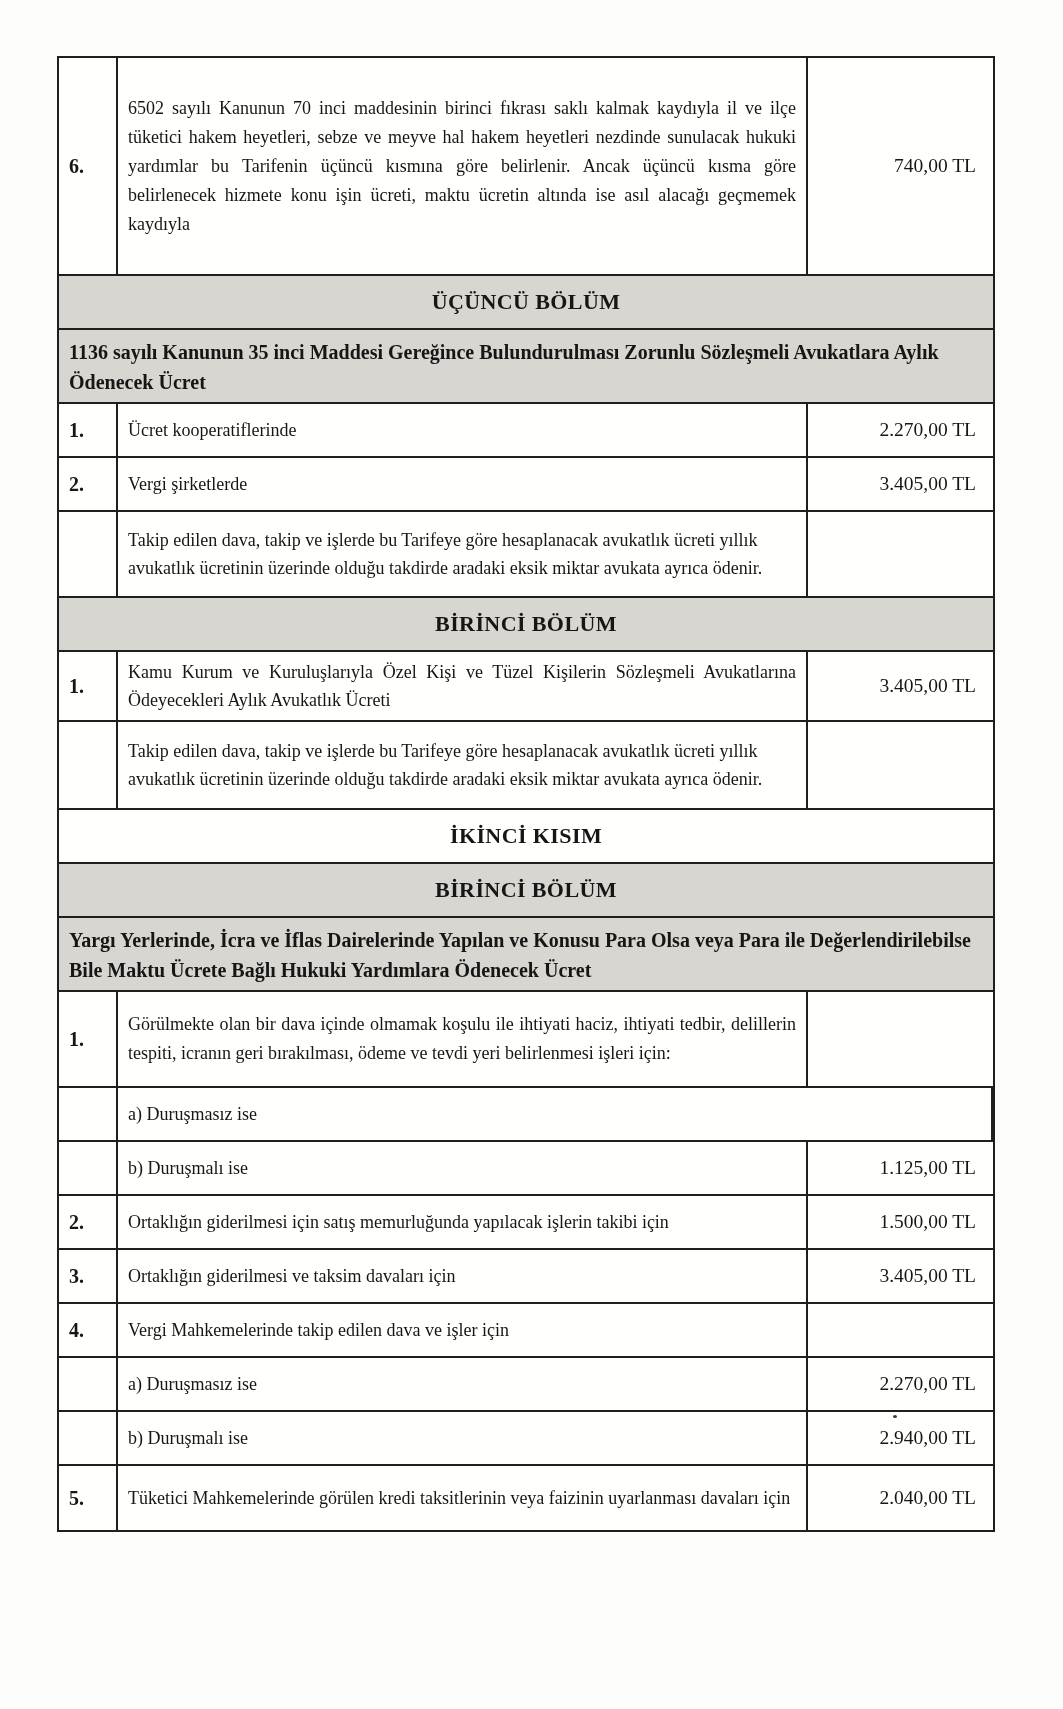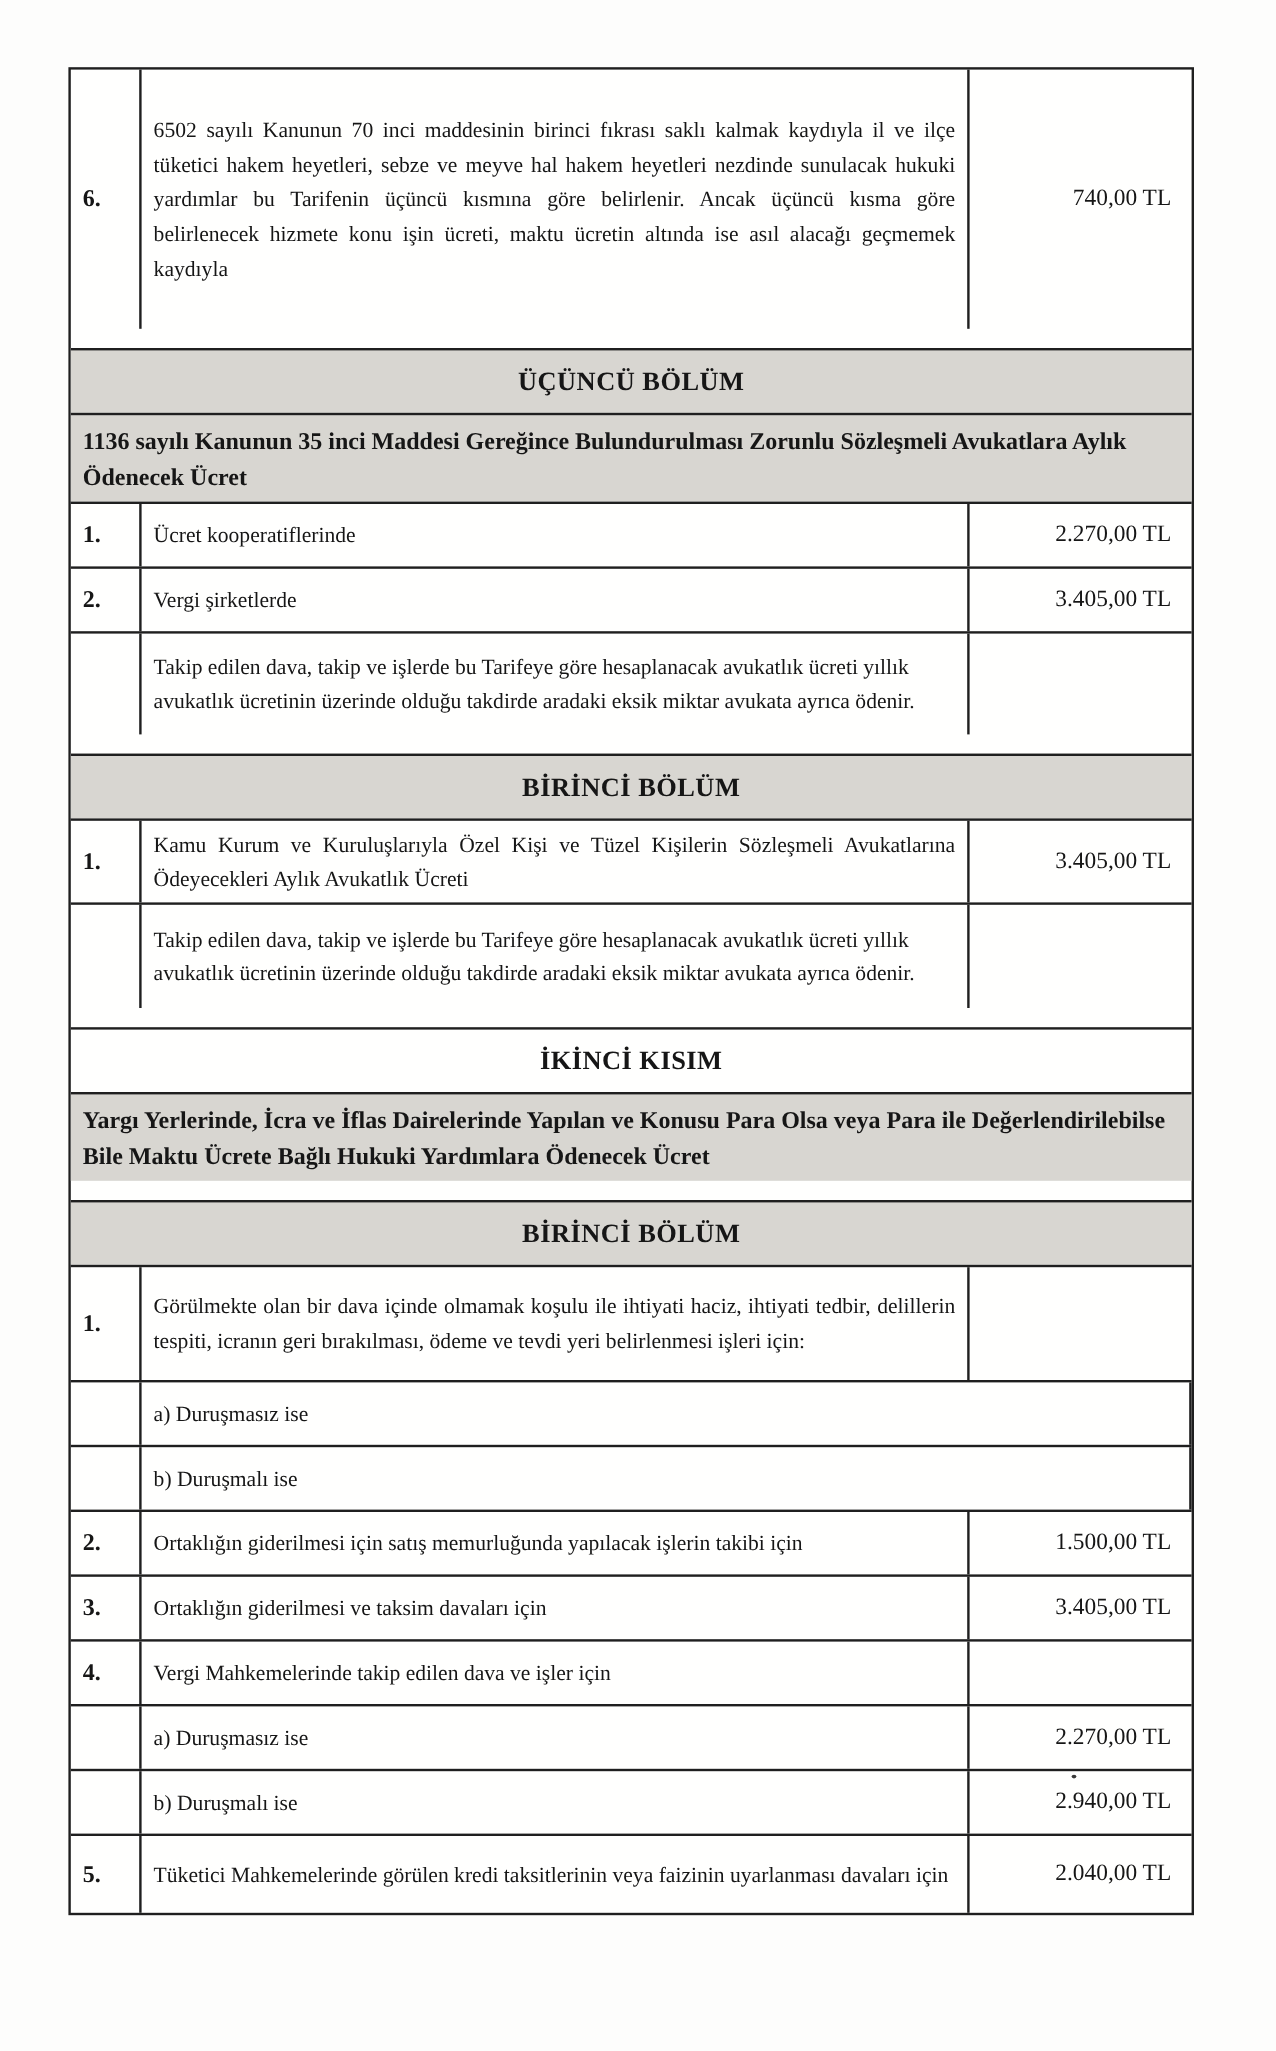--- a/index.html
+++ b/index.html
@@ -73,21 +73,20 @@
   .sec {
     display: flex;
     align-items: center;
     justify-content: center;
     background: var(--band-color);
     font-weight: bold;
     font-size: 22px;
     letter-spacing: 0.4px;
     text-align: center;
     min-height: 54px;
-    margin-top: 16px;
   }
   .sec.plain { background: transparent; }
   .subhead {
     display: block;
     background: var(--band-color);
     font-weight: bold;
     font-size: 20px;
     line-height: 30px;
     padding: 7px 22px 5px 10px;
     min-height: 72px;
@@ -155,38 +154,39 @@
     </div>
 
     <div class="row h-3b">
       <div class="c-no"></div>
       <div class="c-text">Takip edilen dava, takip ve işlerde bu Tarifeye göre hesaplanacak avukatlık ücreti yıllık avukatlık ücretinin üzerinde olduğu takdirde aradaki eksik miktar avukata ayrıca ödenir.</div>
       <div class="c-val"></div>
     </div>
 
     <div class="row sec plain">İKİNCİ KISIM</div>
 
+    <div class="row sec">BİRİNCİ BÖLÜM</div>
+
     <div class="row subhead">Yargı Yerlerinde, İcra ve İflas Dairelerinde Yapılan ve Konusu Para Olsa veya Para ile Değerlendirilebilse Bile Maktu Ücrete Bağlı Hukuki Yardımlara Ödenecek Ücret</div>
-
-    <div class="row sec">BİRİNCİ BÖLÜM</div>
 
     <div class="row h-g">
       <div class="c-no">1.</div>
       <div class="c-text just lh29">Görülmekte olan bir dava içinde olmamak koşulu ile ihtiyati haciz, ihtiyati tedbir, delillerin tespiti, icranın geri bırakılması, ödeme ve tevdi yeri belirlenmesi işleri için:</div>
       <div class="c-val"></div>
     </div>
 
     <div class="row h-1">
       <div class="c-no"></div>
       <div class="c-text">a) Duruşmasız ise</div>
     </div>
 
     <div class="row h-1">
       <div class="c-no"></div>
       <div class="c-text">b) Duruşmalı ise</div>
+      <div class="c-val">1.125,00 TL</div>
     </div>
 
     <div class="row h-1">
       <div class="c-no">2.</div>
       <div class="c-text">Ortaklığın giderilmesi için satış memurluğunda yapılacak işlerin takibi için</div>
       <div class="c-val">1.500,00 TL</div>
     </div>
 
     <div class="row h-1">
       <div class="c-no">3.</div>

